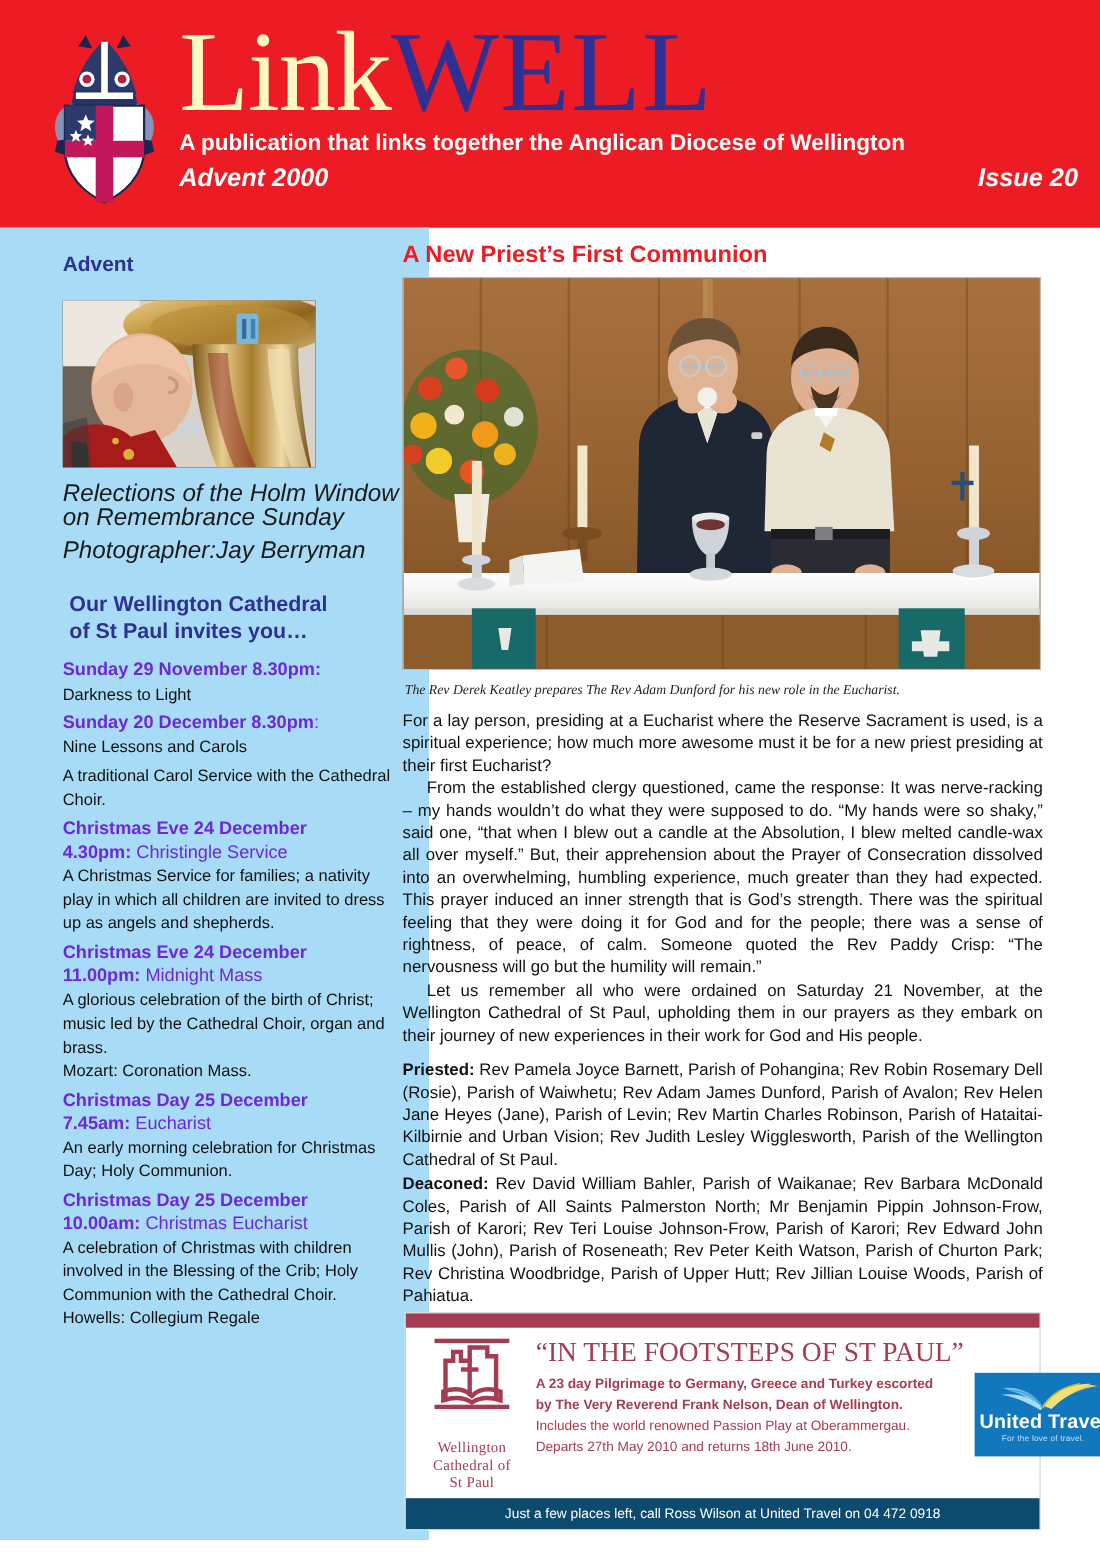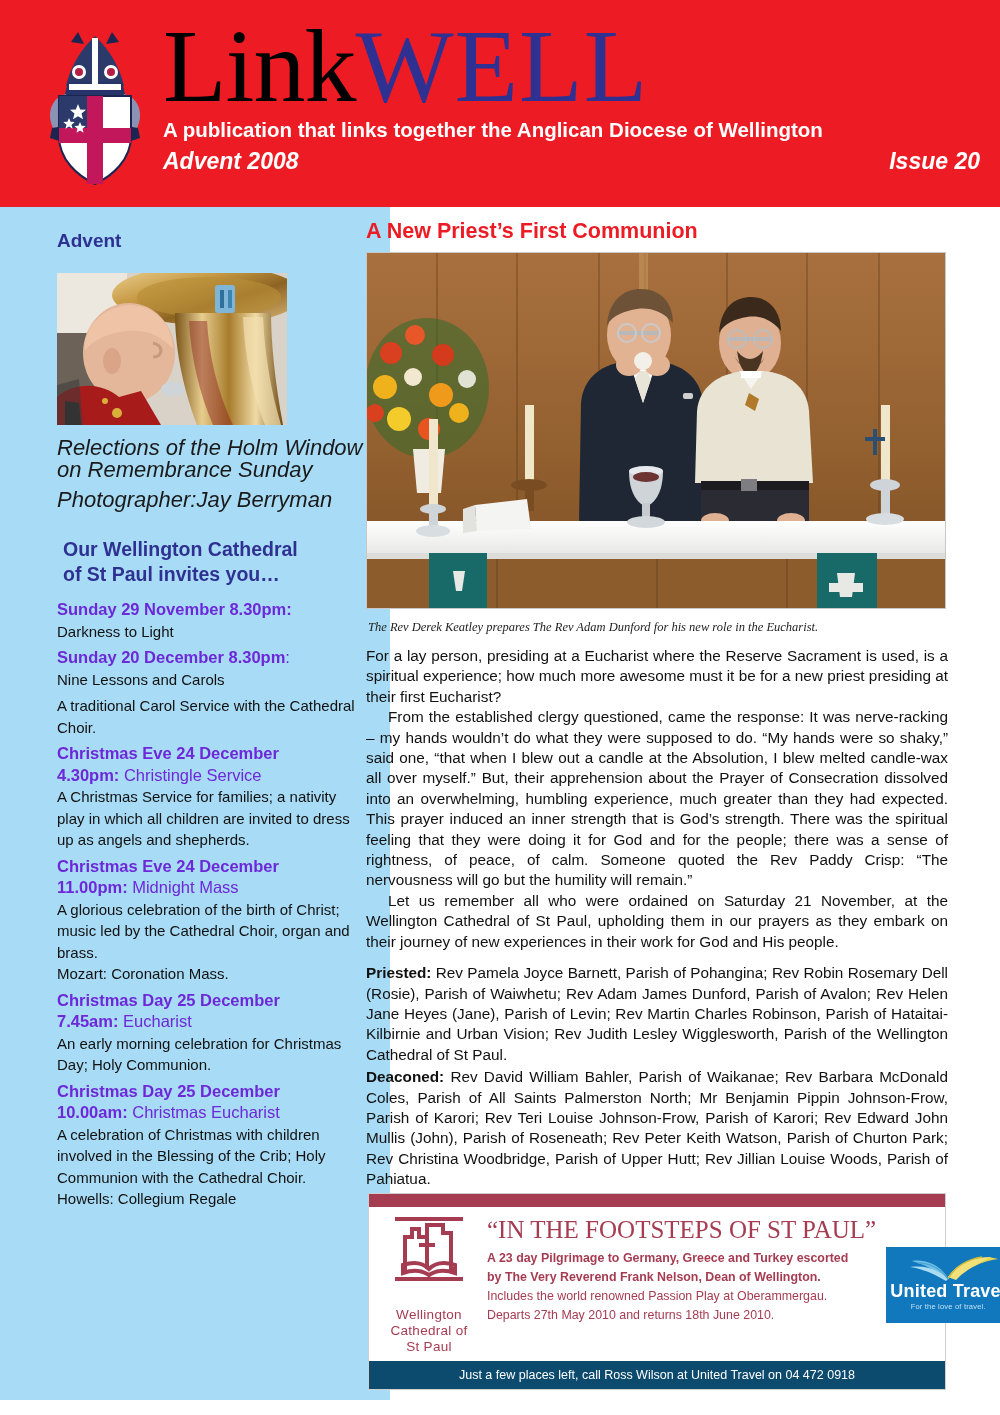--- a/index.html
+++ b/index.html
@@ -16,21 +16,21 @@
     position: absolute; left: 0; top: 0; width: 1000px; height: 207px;
     background: #ED1C24;
   }
   .crest { position: absolute; left: 34px; top: 24px; width: 122px; height: 165px; }
   .title-block { position: absolute; left: 163px; top: 10px; right: 16px; }
   .logotype {
     font-family: "Liberation Serif", serif;
     font-size: 104px; line-height: 112px; letter-spacing: -1px;
     white-space: nowrap;
   }
-  .logotype .link { color: #000000; }
+  .logotype .link { color: #fef9c3; }
   .logotype .well { color: #2E3192; font-weight: 400; letter-spacing: 1px; }
   .tagline {
     color: #ffffff; font-weight: bold; font-size: 20.5px; line-height: 24px;
     margin-top: -4px; white-space: nowrap;
   }
   .issue-row {
     display: flex; justify-content: space-between; align-items: baseline;
     color: #ffffff; font-weight: bold; font-style: italic; font-size: 23px;
     margin-top: 6px; padding-right: 4px;
   }
@@ -96,21 +96,21 @@
     border: 1px solid #cfcfcf; background: #fff;
   }
   .ad-bar-top { height: 13px; background: #A63C51; }
   .ad-bar-bottom {
     height: 28px; background: #0c4a6e; color: #fff;
     font-size: 12.5px; display: flex; align-items: center; justify-content: center;
   }
   .ad-body { display: flex; padding: 8px 10px 6px 12px; gap: 10px; }
   .ad-logo { width: 96px; flex: 0 0 96px; text-align: center; color: #A63C51; }
   .ad-logo-name {
-    font-family: Liberation Sans, sans-serif; font-size: 13.5px; line-height: 16px;
+    font-family: Liberation Serif, serif; font-size: 13.5px; line-height: 16px;
     margin-top: 4px; letter-spacing: .3px;
   }
   .ad-mid { flex: 1 1 auto; }
   .ad-title {
     font-family: "Liberation Serif", serif; color: #A63C51;
     font-size: 25px; line-height: 30px; white-space: nowrap;
   }
   .ad-lines { margin-top: 4px; }
   .ad-line { color: #A63C51; font-size: 12.4px; line-height: 19px; font-weight: bold; }
   .ad-line.thin { font-weight: normal; }
@@ -164,21 +164,21 @@
         <path d="M44 80 l2.2 5.4 5.8 .4 -4.5 3.8 1.5 5.7 -5-3.1 -5 3.1 1.5-5.7 -4.5-3.8 5.8-.4 Z" fill="#ffffff"></path>
         <path d="M35 94 l1.6 3.8 4.1 .3 -3.2 2.7 1.1 4 -3.6-2.2 -3.6 2.2 1.1-4 -3.2-2.7 4.1-.3 Z" fill="#ffffff"></path>
         <path d="M46 98 l1.6 3.8 4.1 .3 -3.2 2.7 1.1 4 -3.6-2.2 -3.6 2.2 1.1-4 -3.2-2.7 4.1-.3 Z" fill="#ffffff"></path>
       </svg>
     </div>
 
     <div class="title-block">
       <div class="logotype"><span class="link">Link</span><span class="well">WELL</span></div>
       <div class="tagline">A publication that links together the Anglican Diocese of Wellington</div>
       <div class="issue-row">
-        <span>Advent 2008</span>
+        <span>Advent 2000</span>
         <span>Issue 20</span>
       </div>
     </div>
   </div>
 
   <div class="sidebar">
 
     <div class="sb-head">Advent</div>
 
     <div class="sb-photo">

